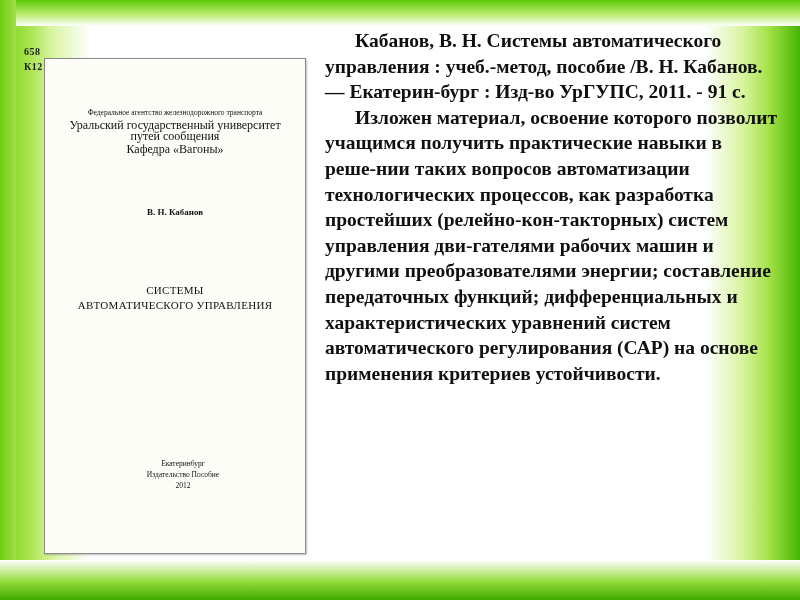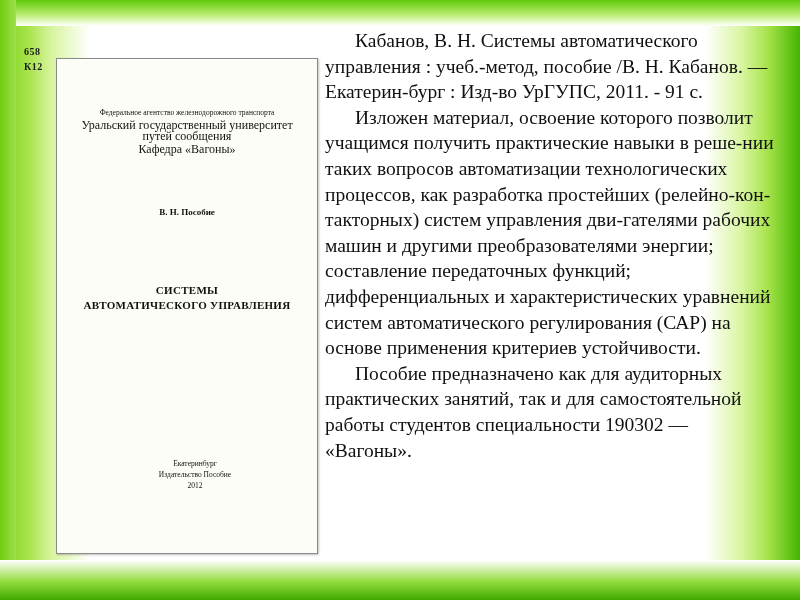--- a/index.html
+++ b/index.html
@@ -68,40 +68,39 @@
     top: 18px;
     width: 262px;
     height: 496px;
     background: #fdfdf8;
     border: 1px solid #8a8a8a;
     box-shadow: 1px 1px 2px rgba(0,0,0,0.25);
     box-sizing: border-box;
     padding: 26px 18px 12px 18px;
     text-align: center;
     color: #111;
-    margin-left: 12px;
   }
   .cover-org {
     font-size: 7.5px;
     line-height: 11px;
     margin-top: 22px;
   }
   .cover-dept {
     font-size: 12px;
     line-height: 11px;
     margin-top: 2px;
   }
   .cover-author {
     font-size: 9px;
     font-weight: bold;
     margin-top: 52px;
   }
   .cover-title {
     font-size: 11px;
-    font-weight: bold;
+    font-weight: normal;
     line-height: 15px;
     margin-top: 66px;
     letter-spacing: 0.3px;
   }
   .cover-footer {
     position: absolute;
     left: 16px;
     right: 0;
     bottom: 62px;
     font-size: 7.5px;
@@ -109,21 +108,21 @@
   }
 
   
   .annotation {
     position: absolute;
     left: 325px;
     top: 28px;
     width: 452px;
     color: #101010;
     font-family: "Liberation Serif", serif;
-    font-weight: normal;
+    font-weight: bold;
     font-size: 19.5px;
     line-height: 25.6px;
     text-align: left;
   }
   .annotation p {
     margin: 0;
     text-indent: 30px;
   }
 </style>
 </head>
@@ -136,33 +135,32 @@
     <div class="cover-shelfmark">
       <div>658</div>
       <div>К12</div>
     </div>
 
     <div class="cover-page">
       <div class="cover-org">Федеральное агентство железнодорожного транспорта</div>
       <div class="cover-dept">Уральский государственный университет путей сообщения</div>
       <div class="cover-dept">Кафедра «Вагоны»</div>
 
-      <div class="cover-author">В. Н. Пособие</div>
+      <div class="cover-author">В. Н. Кабанов</div>
 
       <div class="cover-title">
         <div>СИСТЕМЫ</div>
         <div>АВТОМАТИЧЕСКОГО УПРАВЛЕНИЯ</div>
       </div>
 
       <div class="cover-footer">
         <div>Екатеринбург</div>
         <div>Издательство Пособие</div>
         <div>2012</div>
       </div>
     </div>
   </div>
 
   <div class="annotation">
     <p>Кабанов, В. Н. Системы автоматического управления : учеб.-метод, пособие /В. Н. Кабанов. — Екатерин-бург : Изд-во УрГУПС, 2011. - 91 с.</p>
     <p>Изложен материал, освоение которого позволит учащимся получить практические навыки в реше-нии таких вопросов автоматизации технологических процессов, как разработка простейших (релейно-кон-такторных) систем управления дви-гателями рабочих машин и другими преобразователями энергии; составление передаточных функций; дифференциальных и характеристических уравнений систем автоматического регулирования (САР) на основе применения критериев устойчивости.</p>
-    <p>Пособие предназначено как для аудиторных практических занятий, так и для самостоятельной работы студентов специальности 190302 — «Вагоны».</p>
   </div>
 </div>
 
 </body></html>

